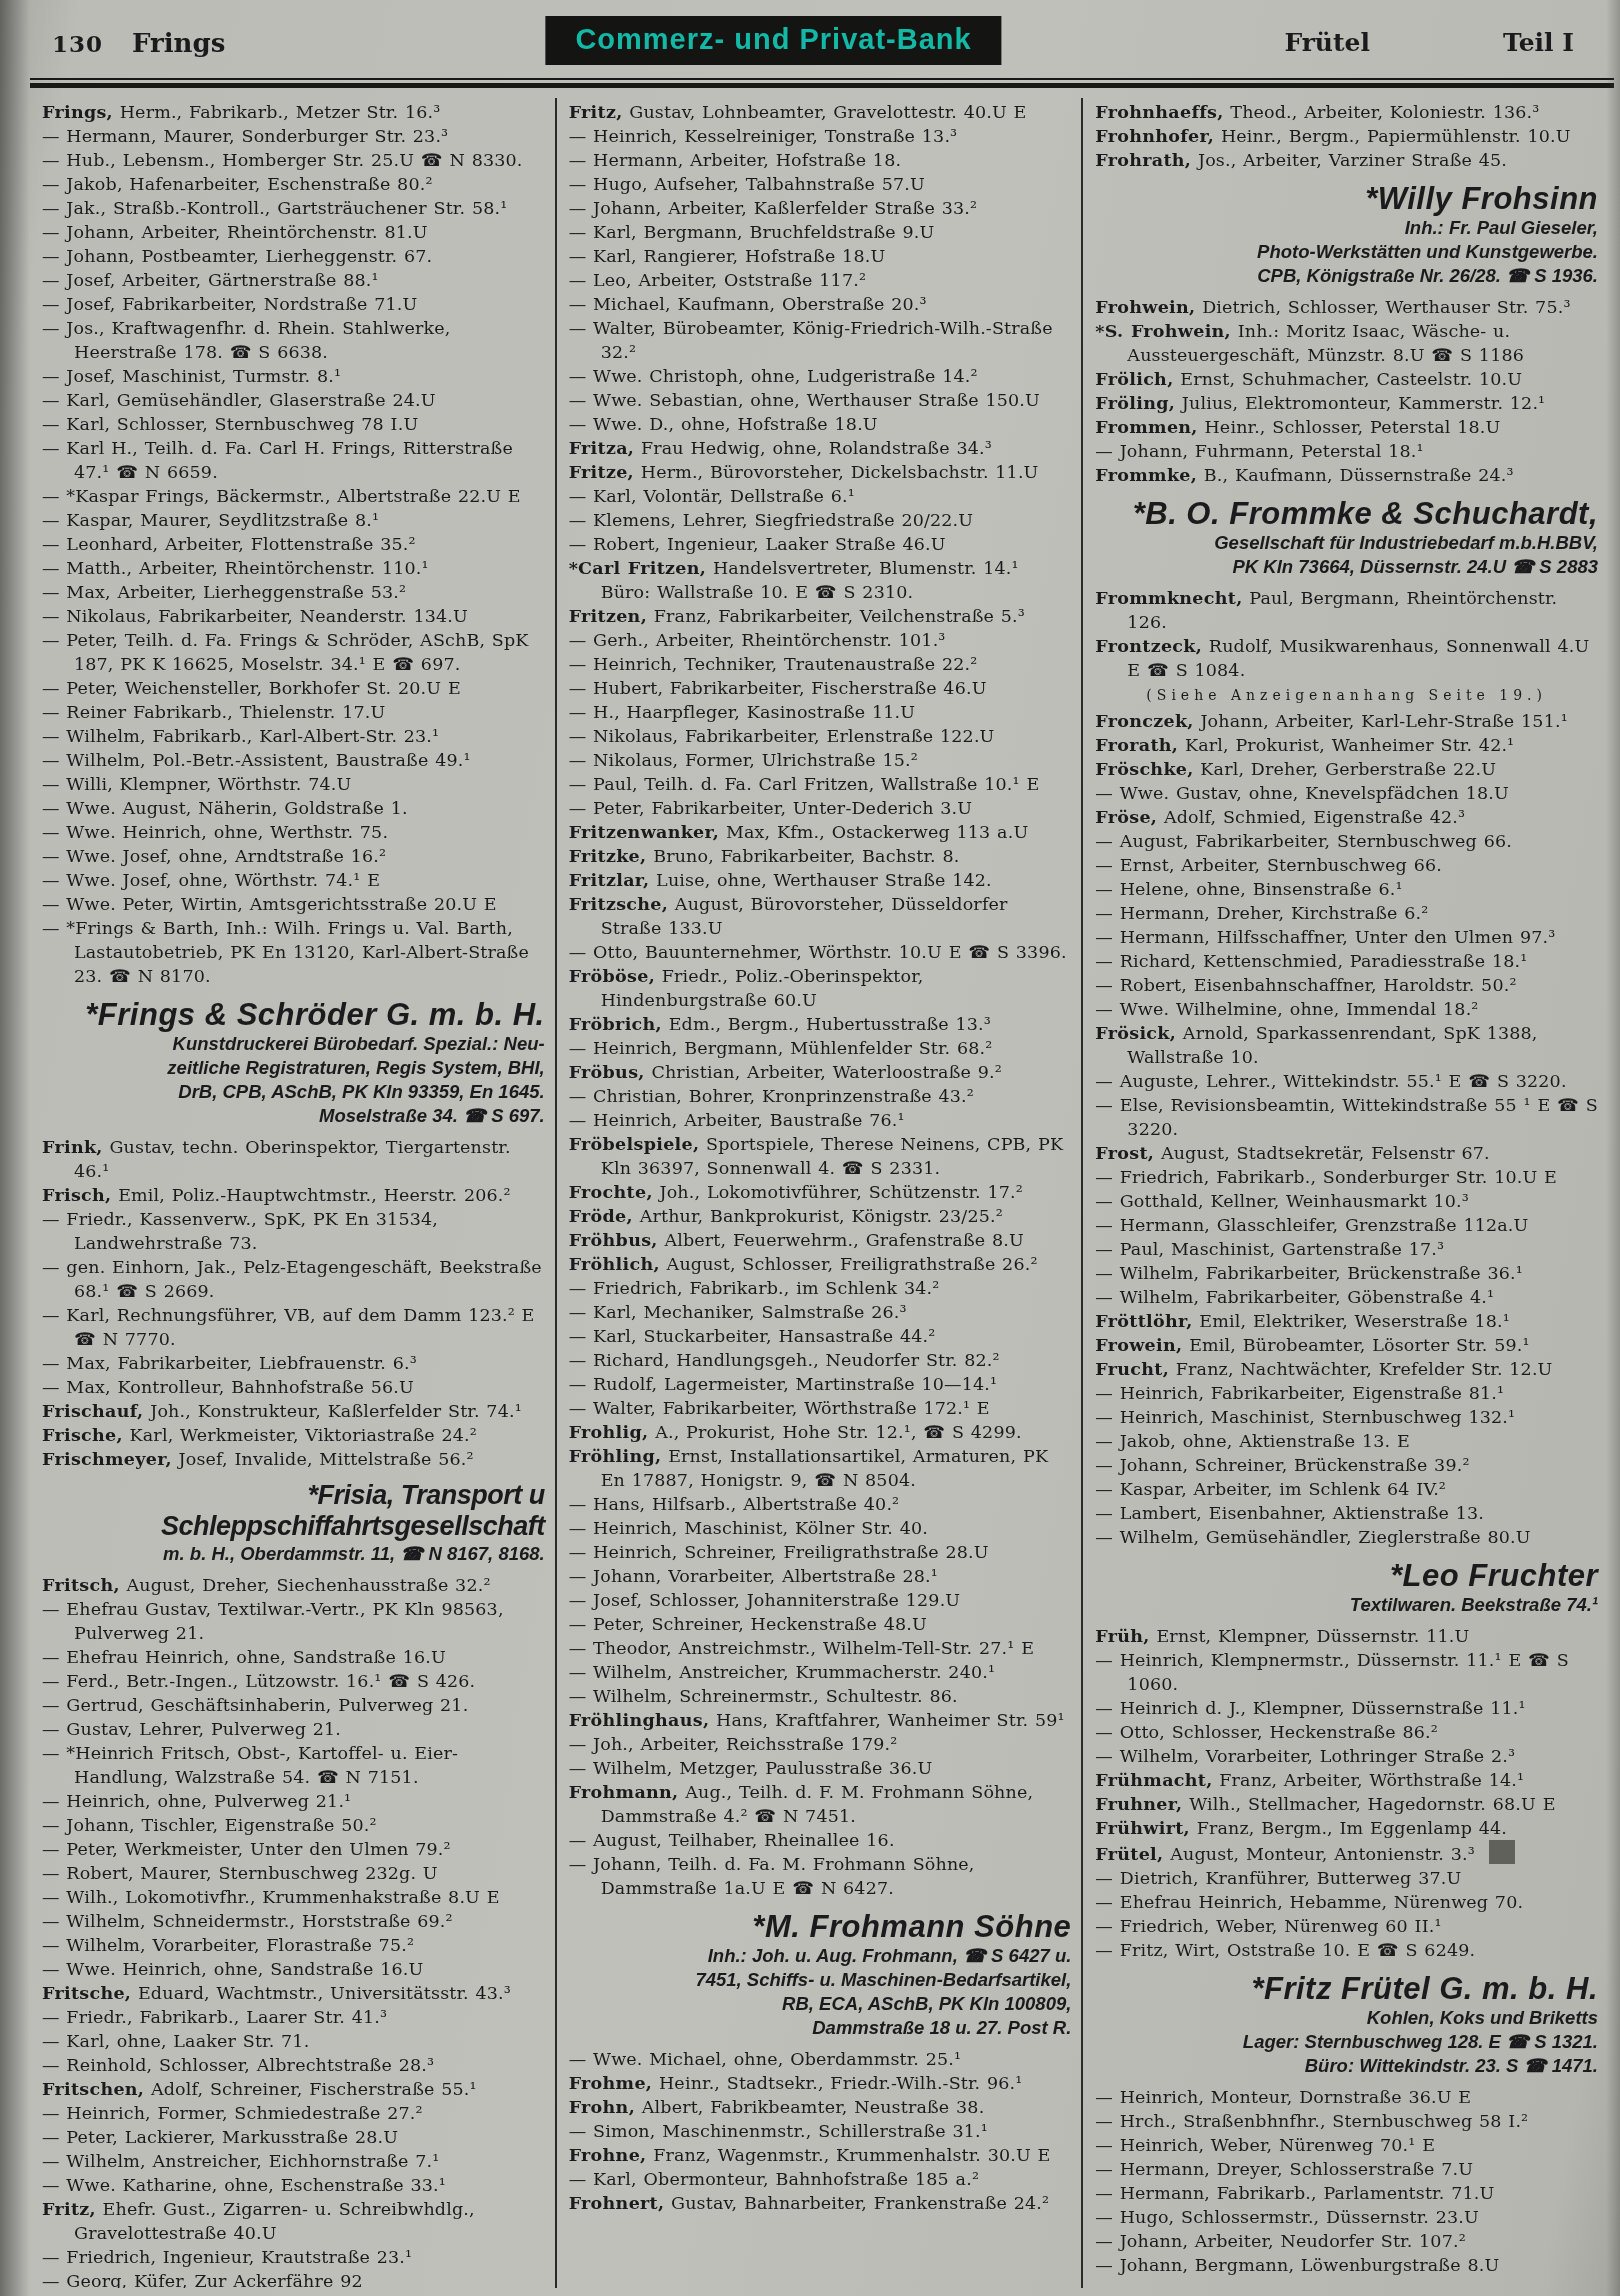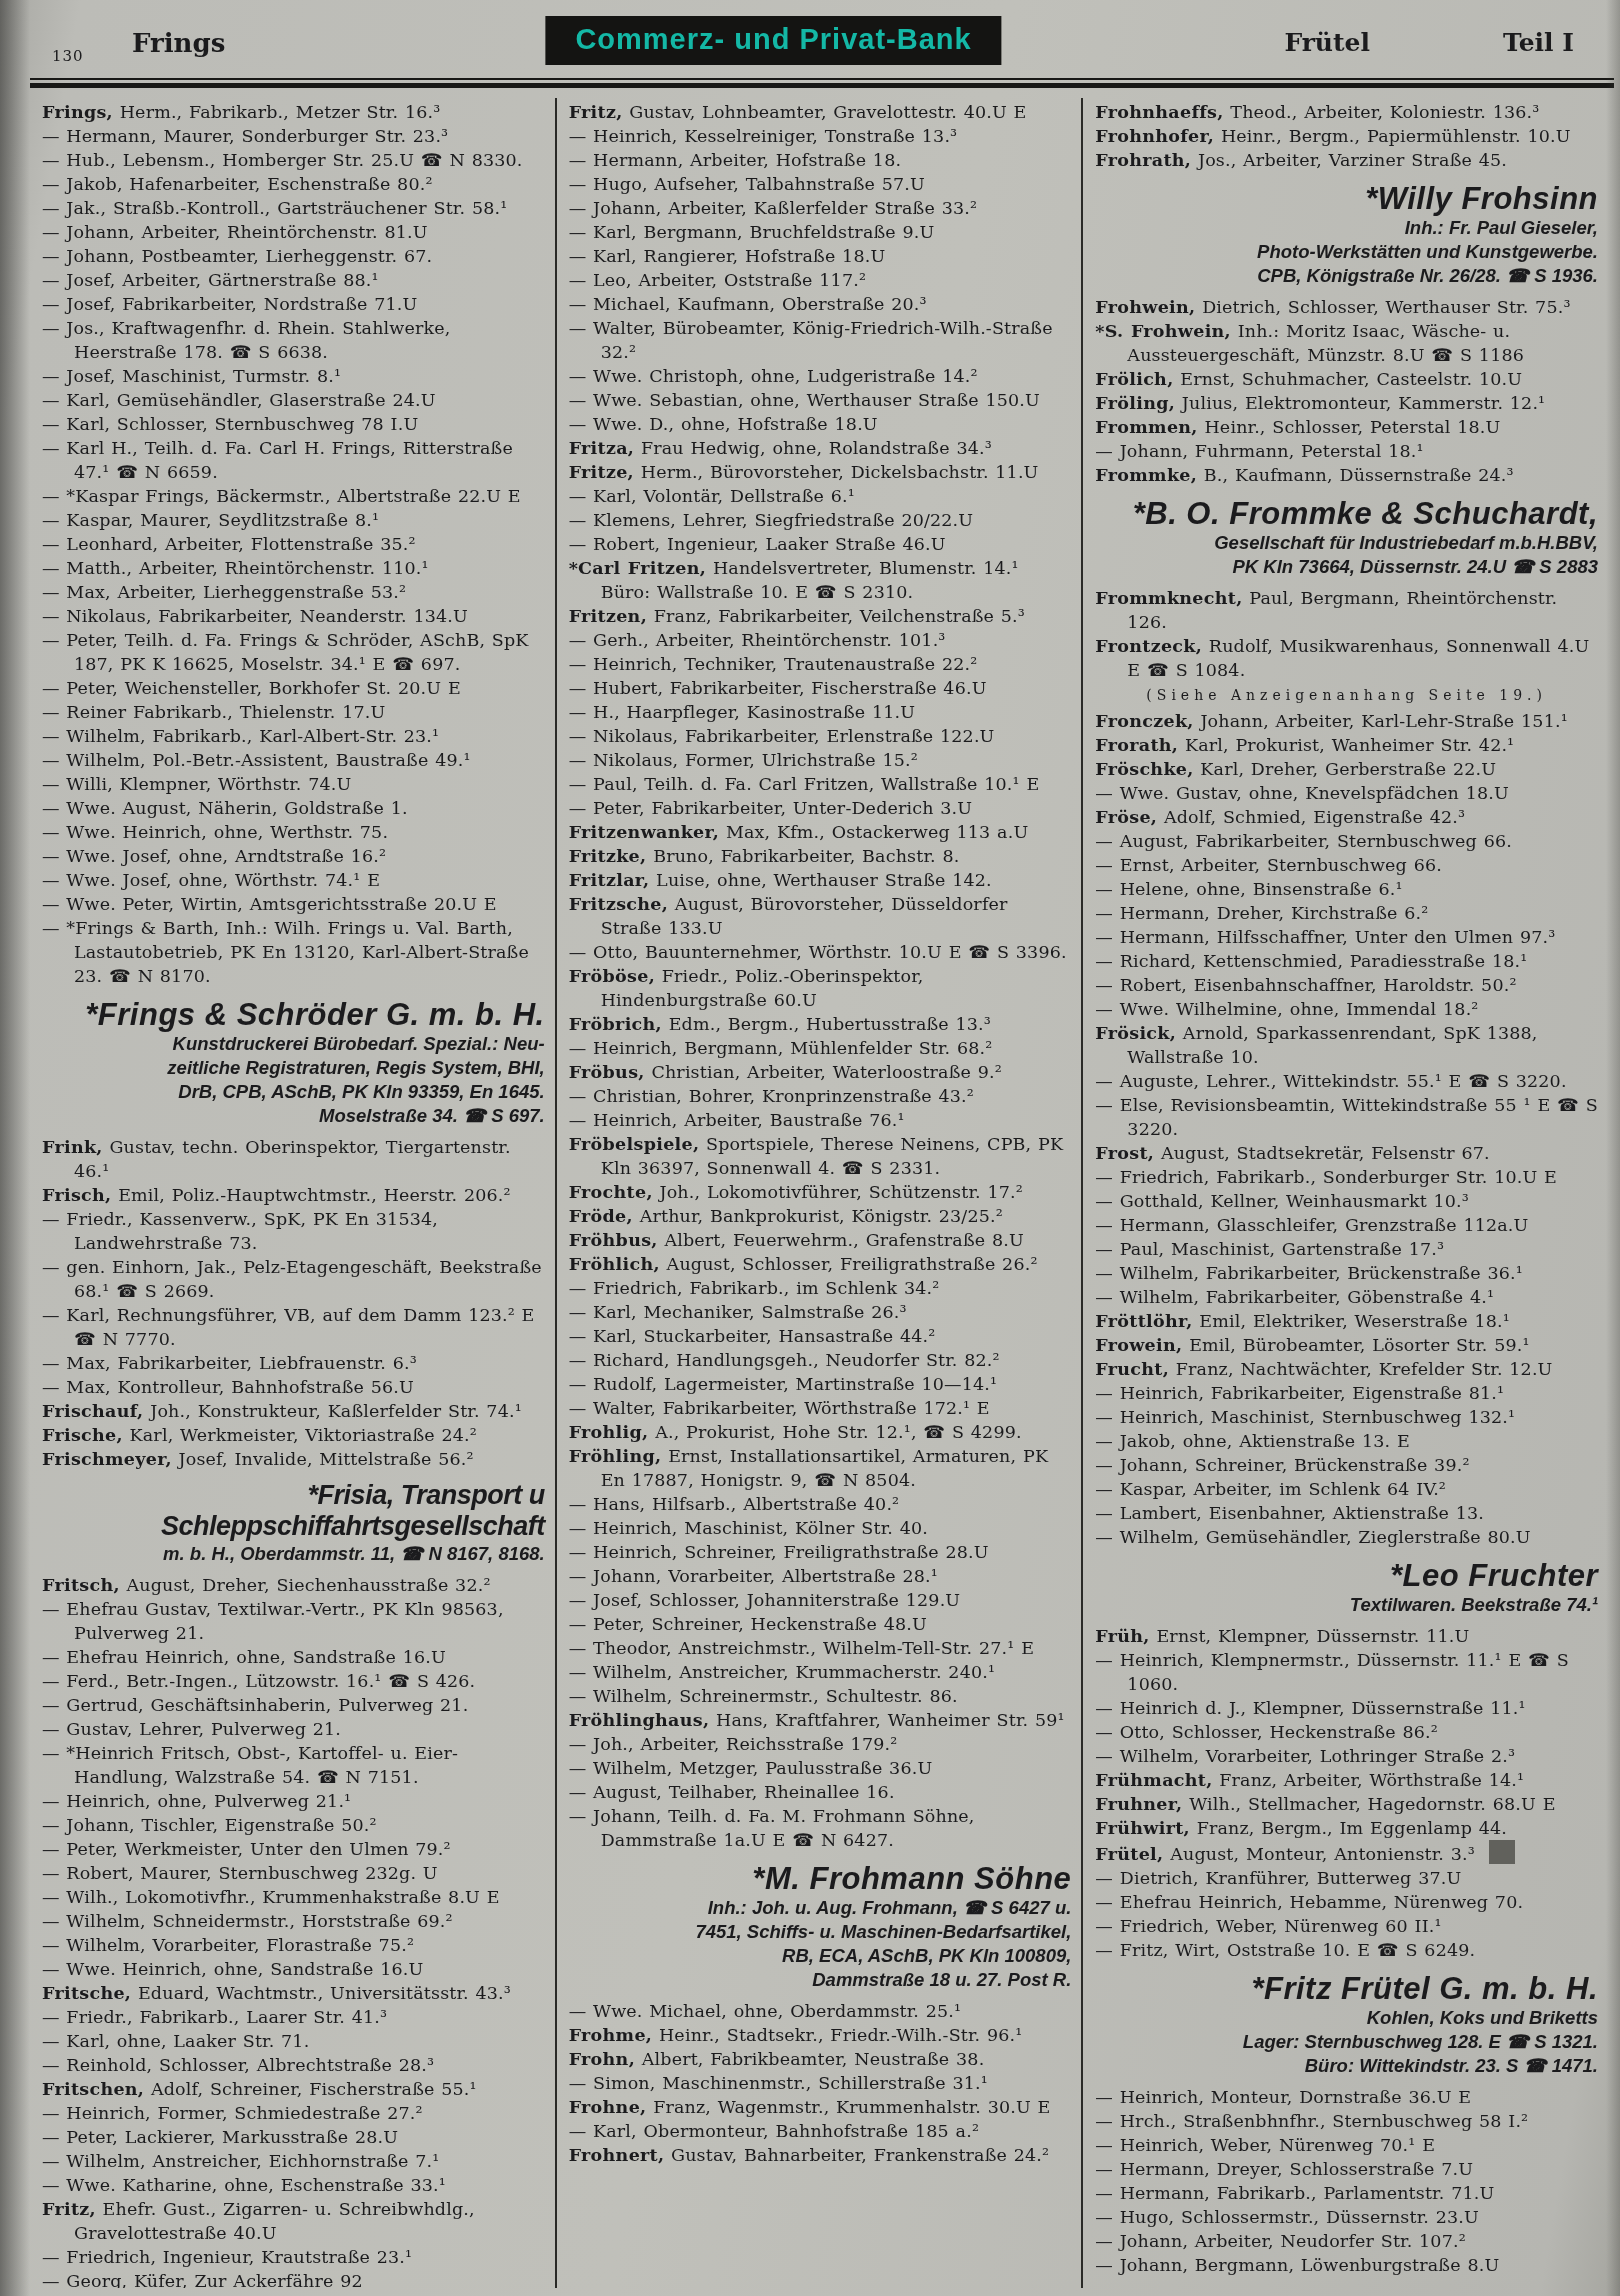--- a/index.html
+++ b/index.html
@@ -22,21 +22,21 @@
     background:linear-gradient(270deg,rgba(60,60,55,.30),rgba(60,60,55,0));
     z-index:5;pointer-events:none;
   }
   .header{
     position:relative;
     height:64px;
     padding:14px 34px 0 44px;
   }
   .page-number{
     position:absolute;left:52px;top:30px;
-    font-size:15px;font-weight:normal;letter-spacing:1px;margin-top:17px;
+    font-size:23px;font-weight:bold;letter-spacing:1px;
   }
   .keyword-left{
     position:absolute;left:132px;top:28px;
     font-size:26px;font-weight:bold;text-align:center;
   }
   .banner{
     position:absolute;left:50%;top:16px;transform:translateX(-58%);
     background:#141412;color:#14b8a6;
     font-family:"Liberation Sans",sans-serif;font-weight:bold;
     font-size:29px;letter-spacing:1px;
@@ -256,20 +256,21 @@
         <div class="entry">— Heinrich, Schreiner, Freiligrathstraße 28.U</div>
         <div class="entry">— Johann, Vorarbeiter, Albertstraße 28.¹</div>
         <div class="entry">— Josef, Schlosser, Johanniterstraße 129.U</div>
         <div class="entry">— Peter, Schreiner, Heckenstraße 48.U</div>
         <div class="entry">— Theodor, Anstreichmstr., Wilhelm-Tell-Str. 27.¹ E</div>
         <div class="entry">— Wilhelm, Anstreicher, Krummacherstr. 240.¹</div>
         <div class="entry">— Wilhelm, Schreinermstr., Schultestr. 86.</div>
         <div class="entry"><b>Fröhlinghaus,</b> Hans, Kraftfahrer, Wanheimer Str. 59¹</div>
         <div class="entry">— Joh., Arbeiter, Reichsstraße 179.²</div>
         <div class="entry">— Wilhelm, Metzger, Paulusstraße 36.U</div>
+        <div class="entry"><b>Frohmann,</b> Aug., Teilh. d. F. M. Frohmann Söhne, Dammstraße 4.² ☎ N 7451.</div>
         <div class="entry">— August, Teilhaber, Rheinallee 16.</div>
         <div class="entry">— Johann, Teilh. d. Fa. M. Frohmann Söhne, Dammstraße 1a.U E ☎ N 6427.</div>
         <div class="ad">
           <div class="ad-title">*M. Frohmann Söhne</div>
           <div class="ad-sub">Inh.: Joh. u. Aug. Frohmann, ☎ S 6427 u.</div>
           <div class="ad-sub">7451, Schiffs- u. Maschinen-Bedarfsartikel,</div>
           <div class="ad-sub">RB, ECA, ASchB, PK Kln 100809,</div>
           <div class="ad-sub">Dammstraße 18 u. 27.    Post R.</div>
         </div>
         <div class="entry">— Wwe. Michael, ohne, Oberdammstr. 25.¹</div>

